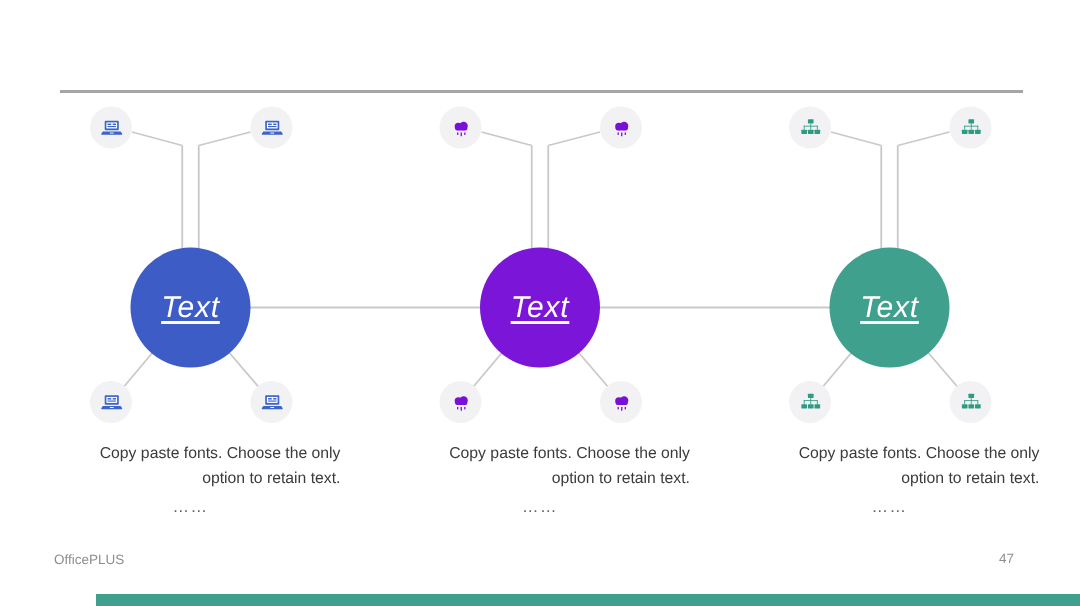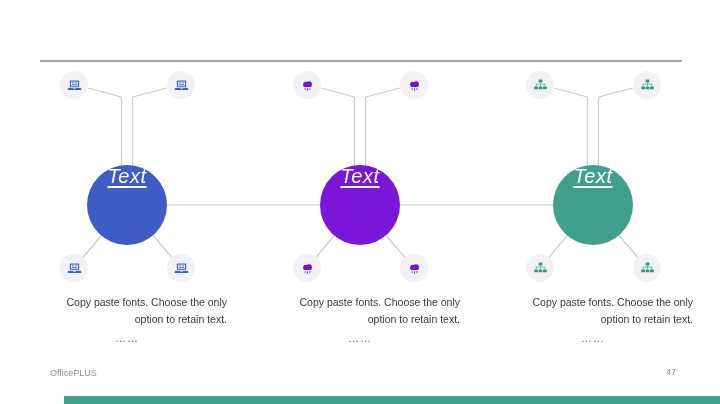--- a/index.html
+++ b/index.html
@@ -9,35 +9,35 @@
   }
   .divider{position:absolute;left:40px;top:60px;width:642px;height:1.5px;background:#a5a5a5;}
   .wires{position:absolute;left:0;top:0;z-index:1;}
   .badge{
     position:absolute;width:28px;height:28px;border-radius:50%;
     display:flex;align-items:center;justify-content:center;z-index:2;
   }
   .badge svg{display:block;}
   .big-circle{
     position:absolute;top:165px;width:80px;height:80px;border-radius:50%;z-index:2;
-    display:flex;align-items:flex-start;justify-content:center;
+    display:flex;align-items:center;justify-content:center;
   }
   .circle-label{
     color:#ffffff;font-style:italic;font-size:20px;font-weight:500;
     text-decoration:underline;text-underline-offset:3px;letter-spacing:.5px;
   }
   .desc{
     position:absolute;top:294px;width:200px;text-align:right;z-index:2;
     font-size:10.5px;line-height:17px;color:#3b3b3b;
   }
   .dots{
     position:absolute;top:332px;width:200px;text-align:center;z-index:2;
     font-size:11px;color:#5f5f5f;letter-spacing:1px;
   }
-  .footer-brand{position:absolute;left:50px;top:368px;font-size:9px;color:#8e8e8e;}
+  .footer-brand{position:absolute;left:36px;top:368px;font-size:9px;color:#8e8e8e;}
   .page-number{position:absolute;right:44px;top:367px;font-size:9px;color:#8e8e8e;}
   .bottom-bar{position:absolute;left:64px;bottom:0;width:656px;height:8px;}
 </style>
 </head>
 <body>
 
 <div class="divider" style="background: rgb(165, 165, 165);"></div>
 
 <svg class="wires" width="720" height="404">
   <g stroke="#c9c9c9" stroke-width="1.2" fill="none">

